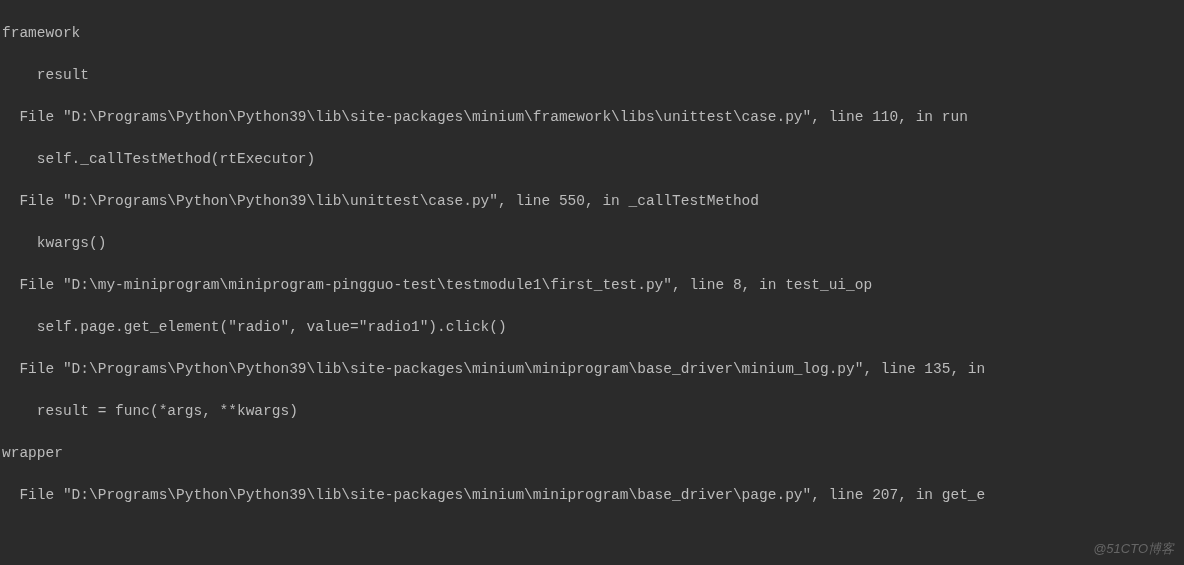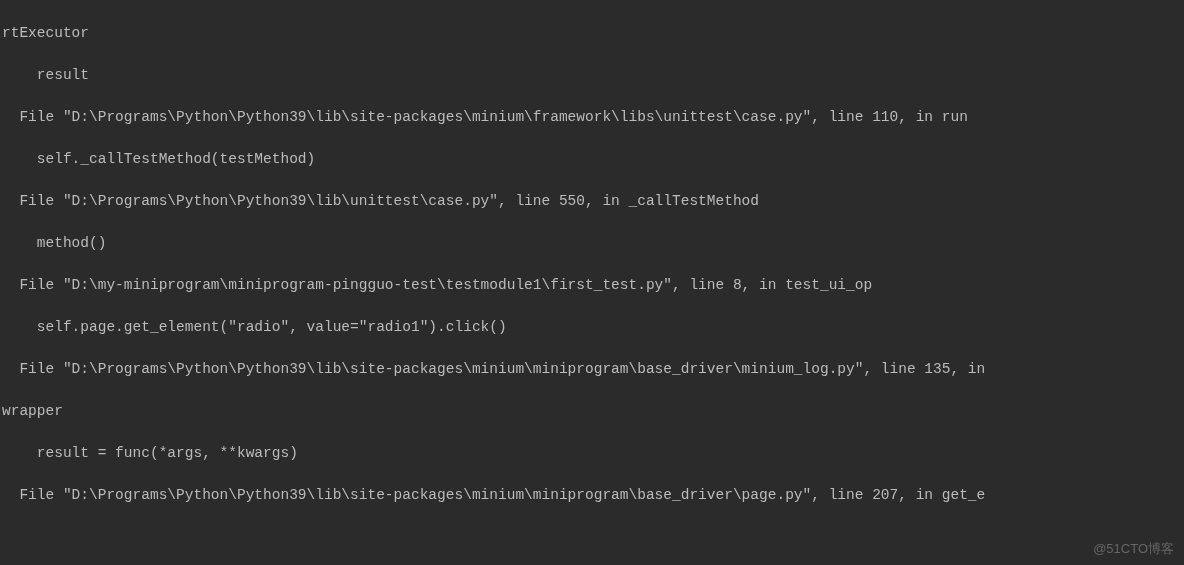--- a/index.html
+++ b/index.html
@@ -26,37 +26,38 @@
     .line {
       display: block;
     }
     .watermark {
       position: absolute;
       bottom: 6px;
       right: 10px;
       color: #666;
       font-size: 13px;
       font-family: sans-serif;
+      font-style: italic;
     }
   </style>
 </head>
 <body>
 
 <div class="traceback">
-<span class="line">rtExecutor</span>
+<span class="line">framework</span>
 <span class="line">    result</span>
 <span class="line">  File "D:\Programs\Python\Python39\lib\site-packages\minium\framework\libs\unittest\case.py", line 110, in run</span>
-<span class="line">    self._callTestMethod(testMethod)</span>
+<span class="line">    self._callTestMethod(rtExecutor)</span>
 <span class="line">  File "D:\Programs\Python\Python39\lib\unittest\case.py", line 550, in _callTestMethod</span>
-<span class="line">    method()</span>
+<span class="line">    kwargs()</span>
 <span class="line">  File "D:\my-miniprogram\miniprogram-pingguo-test\testmodule1\first_test.py", line 8, in test_ui_op</span>
 <span class="line">    self.page.get_element("radio", value="radio1").click()</span>
 <span class="line">  File "D:\Programs\Python\Python39\lib\site-packages\minium\miniprogram\base_driver\minium_log.py", line 135, in</span>
+<span class="line">    result = func(*args, **kwargs)</span>
 <span class="line">wrapper</span>
-<span class="line">    result = func(*args, **kwargs)</span>
 <span class="line">  File "D:\Programs\Python\Python39\lib\site-packages\minium\miniprogram\base_driver\page.py", line 207, in get_e</span>
 
 
 
 
 
 
 
 
 

